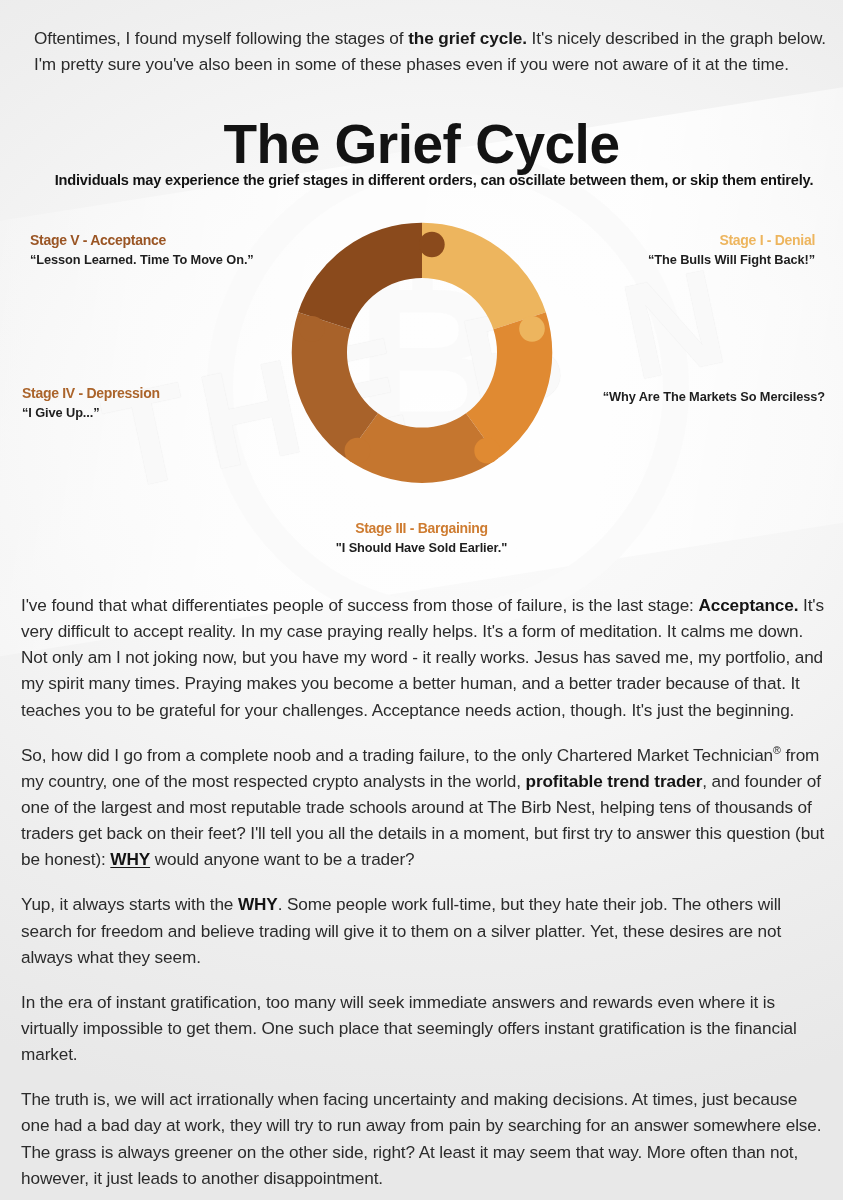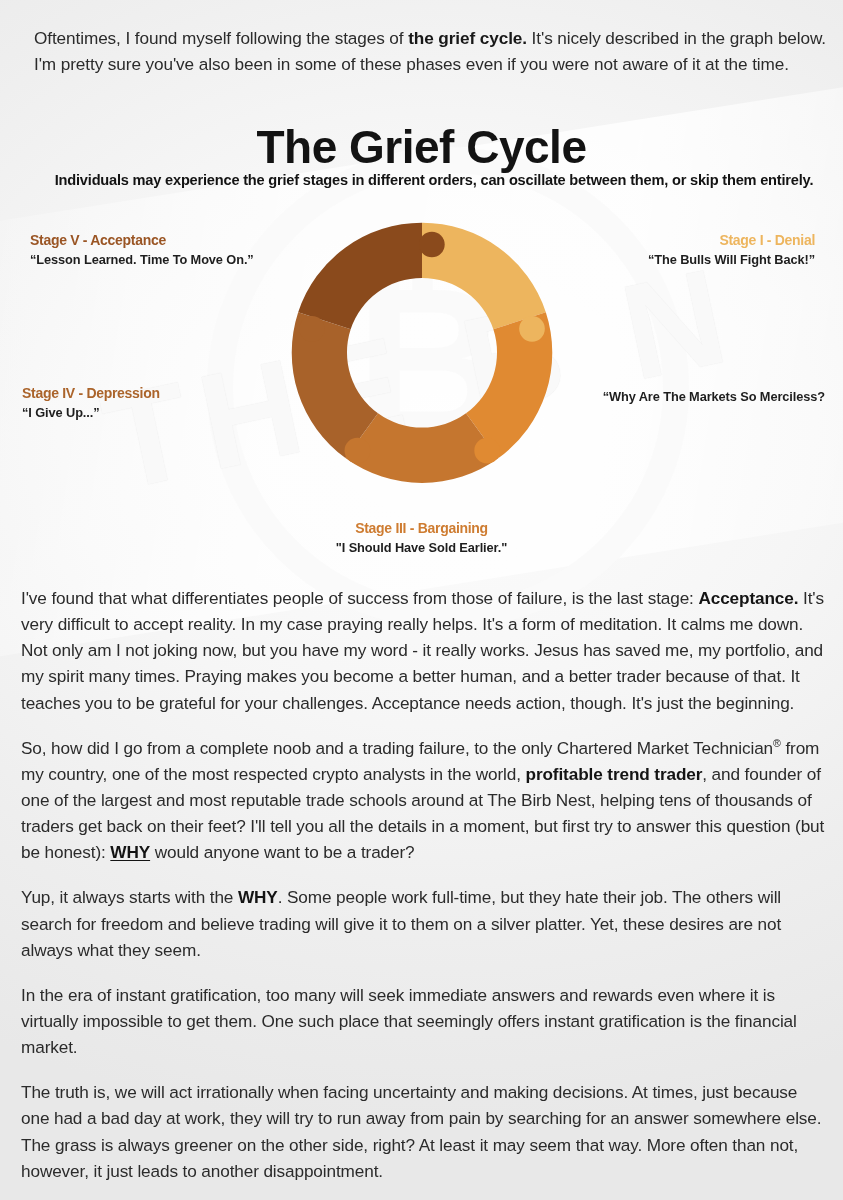--- a/index.html
+++ b/index.html
@@ -91,25 +91,24 @@
     margin-left: 12px;
   }
   .intro b { font-weight: 700; color: #181818; }
 
   
   .info-title {
     position: absolute;
     left: 0; right: 0;
     top: 112px;
     text-align: center;
-    font-size: 46px;
+    font-size: 55px;
     font-weight: 800;
     color: #131313;
     letter-spacing: -0.5px;
-    margin-top: 8px;
   }
   .info-sub {
     position: absolute;
     left: 0; right: 0;
     top: 172px;
     text-align: center;
     font-size: 14.6px;
     font-weight: 700;
     color: #131313;
     letter-spacing: -0.2px;
@@ -155,21 +154,21 @@
   .body-copy {
     position: absolute;
     left: 21px;
     top: 578px;
     width: 804px;
     font-size: 17.2px;
     line-height: 1.52;
     color: #2b2b2b;
     letter-spacing: -0.12px;
   }
-  .body-copy p { margin: 7px 0 19px 0; }
+  .body-copy p { margin: 14px 0 19px 0; }
   .body-copy b { font-weight: 700; color: #141414; }
   .body-copy u { text-decoration: underline; text-underline-offset: 2px; }
   .body-copy sup { font-size: 0.62em; vertical-align: super; }
 </style>
 </head>
 <body>
 
 <div class="page">
 
   <div class="wm-band"></div>

